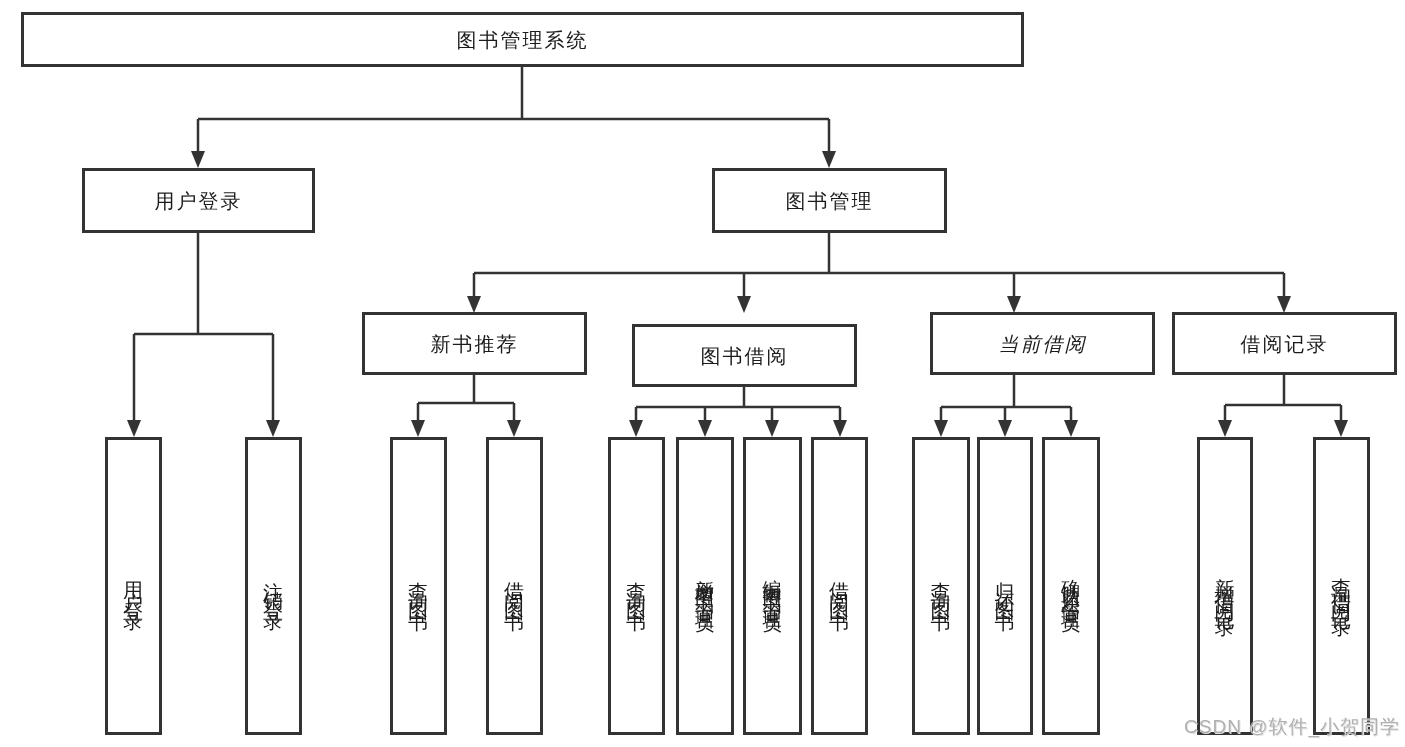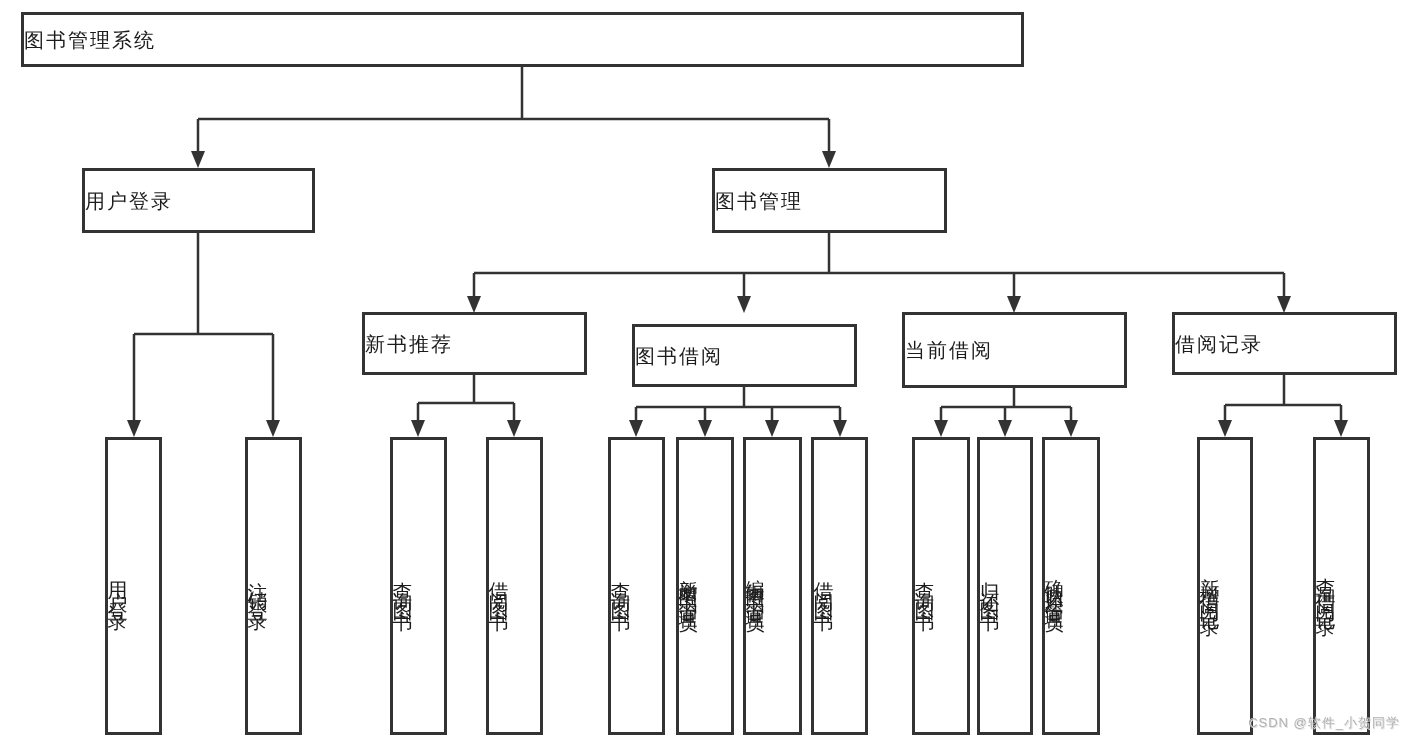--- a/index.html
+++ b/index.html
@@ -23,40 +23,41 @@
     height: 747px;
     pointer-events: none;
   }
   .node {
     position: absolute;
     box-sizing: border-box;
     border: 3px solid #333333;
     background: #ffffff;
     display: flex;
     align-items: center;
+    justify-content: center;
     color: #1c1c1c;
     font-size: 20px;
     letter-spacing: 2px;
     line-height: 1;
   }
   .leaf {
     letter-spacing: 0;
   }
   .v-label {
     writing-mode: vertical-rl;
     text-orientation: mixed;
     letter-spacing: 10px;
     font-size: 20px;
     white-space: nowrap;
   }
   .watermark {
     position: absolute;
     top: 714px;
     right: 5px;
-    font-size: 13px;
+    font-size: 19px;
     color: #b0b0b0;
     letter-spacing: 1px;
     text-shadow: 1px 1px 0 #e3e3e3;
     z-index: 5;
   }
 </style>
 </head>
 <body>
 
 <div class="canvas">
@@ -111,21 +112,21 @@
   <div class="node" style="left:362px; top:312px; width:225px; height:63px;">
     <span>新书推荐</span>
   </div>
 
   <div class="node" style="left:712px; top:168px; width:235px; height:65px;">
     <span>图书管理</span>
   </div>
   <div class="node" style="left:632px; top:312px; width:225px; height:63px;margin-top:12px;">
     <span>图书借阅</span>
   </div>
-  <div class="node" style="left:902px; top:312px; width:225px; height:76px;">
+  <div class="node" style="left:930px; top:312px; width:225px; height:63px;font-style:italic;">
     <span>当前借阅</span>
   </div>
   <div class="node" style="left:1172px; top:312px; width:225px; height:63px;">
     <span>借阅记录</span>
   </div>
 
   <div class="node leaf" style="left:105px; top:437px; width:57px; height:298px;">
     <span class="v-label">用户登录</span>
   </div>
   <div class="node leaf" style="left:245px; top:437px; width:57px; height:298px;">

